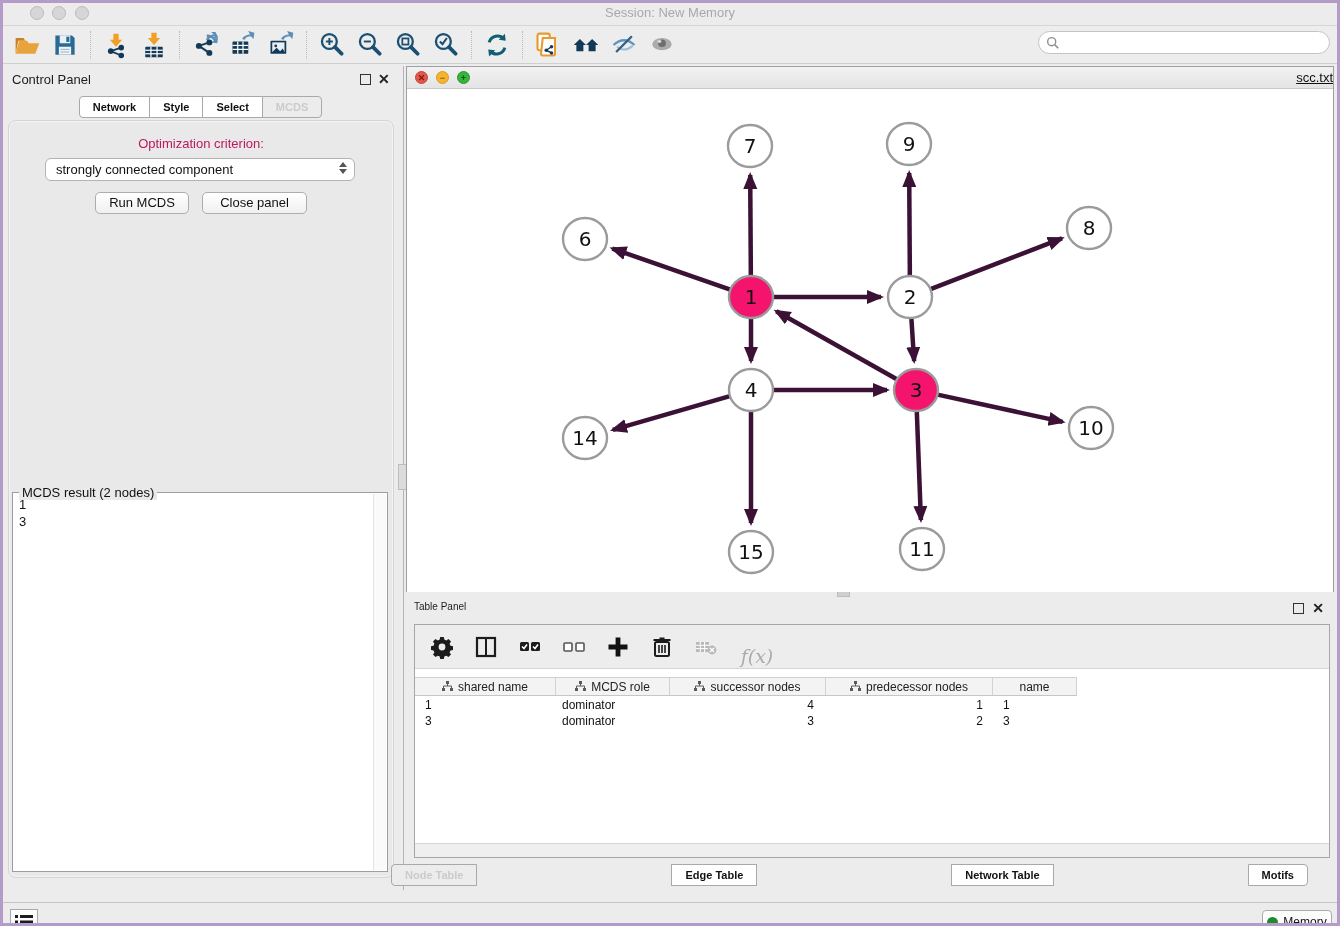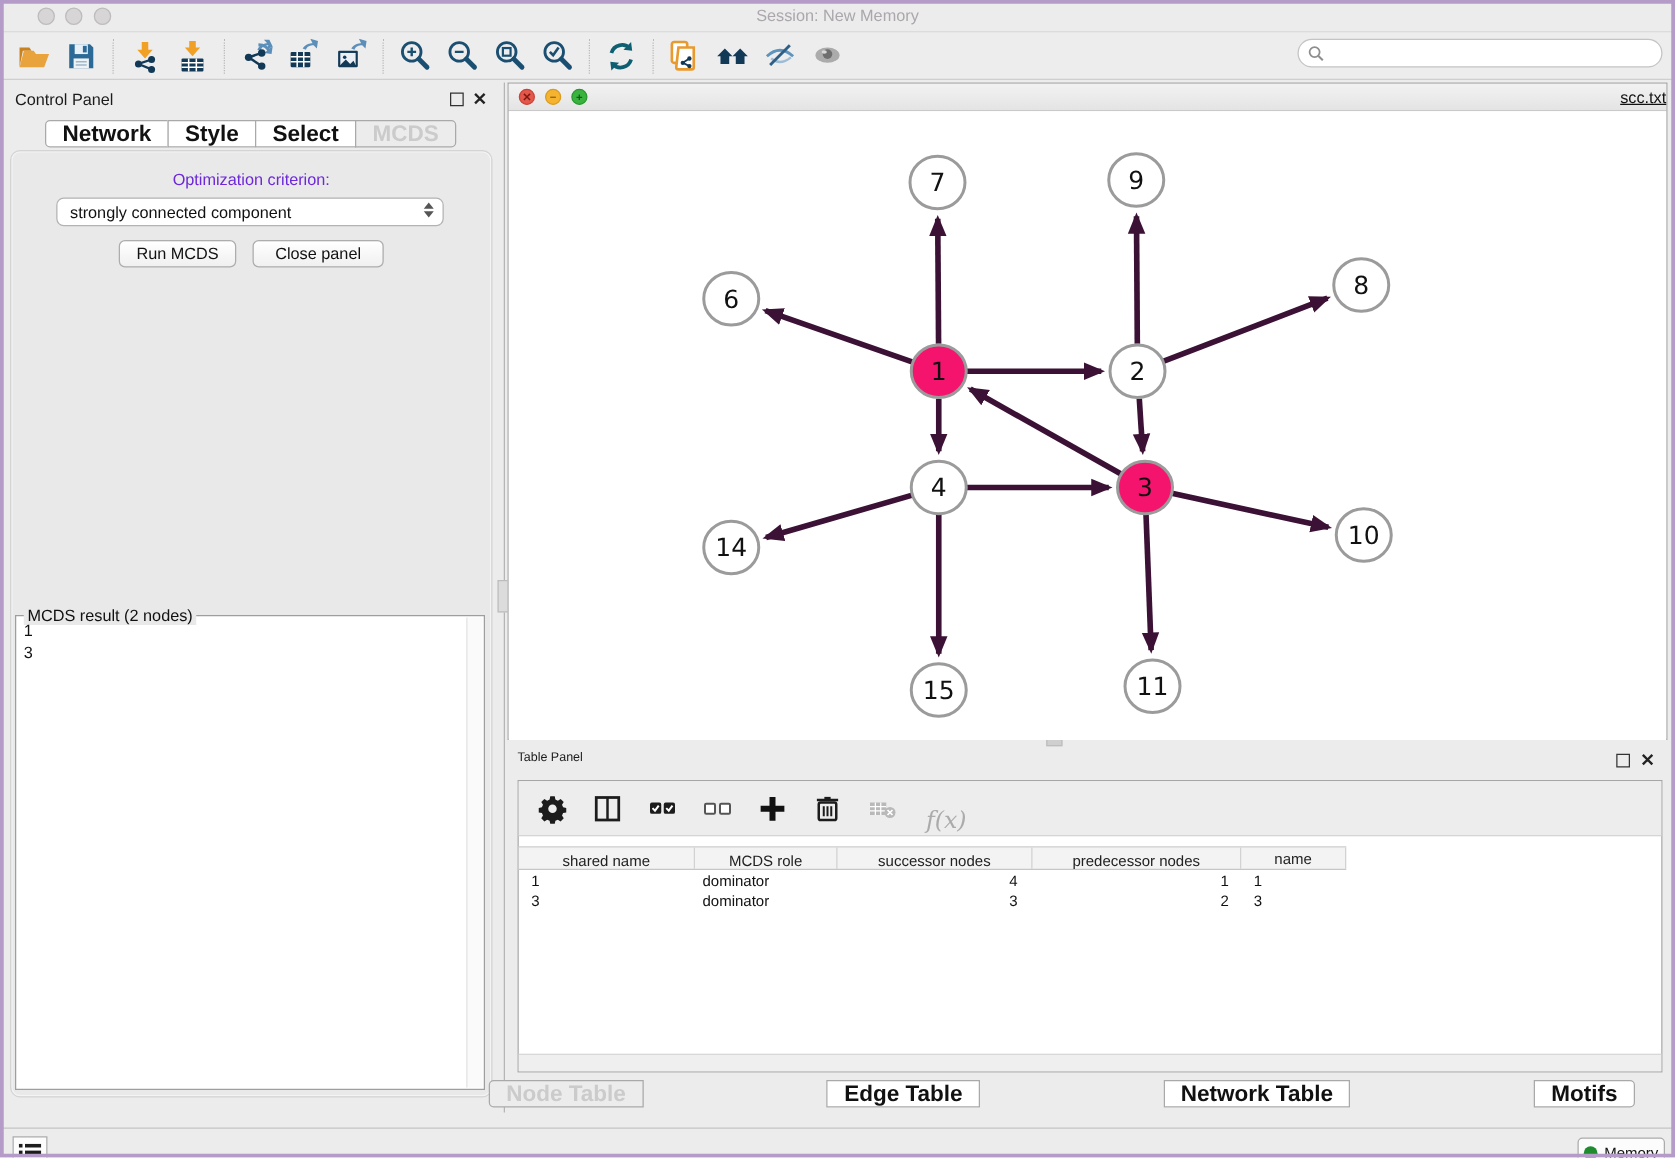--- a/index.html
+++ b/index.html
@@ -22,26 +22,26 @@
   .tsep { width:1px; height:28px; margin:0 6px; border-left:1px dotted #B9B9B9; }
   #search-wrap { right:10px; top:31px; width:292px; height:23px; border:1px solid #C4C4C4; border-radius:12px; background:#FFF; display:flex; align-items:center; padding-left:7px; }
   #search-wrap input { border:none; outline:none; flex:1; height:19px; font-size:12px; background:transparent; }
 
   
   #cp-header { left:0; top:66px; width:402px; height:28px; }
   #cp-header .ph-title { position:absolute; left:12px; top:6px; font-size:13px; color:#1c1c1c; }
   .ph-float { width:11px; height:11px; border:1.5px solid #333; display:inline-block; }
   .ph-close { font-size:14px; font-weight:bold; color:#222; line-height:11px; }
   #cp-tabs { left:0; top:96px; width:402px; display:flex; justify-content:center; }
-  .tab { height:22px; line-height:20px; padding:0 13px; font-size:18px; font-weight:bold; background:#FFF; border:1px solid #A9A9A9; margin-left:-1px; color:#111; }
+  .tab { height:22px; line-height:20px; padding:0 13px; font-size:11px; font-weight:bold; background:#FFF; border:1px solid #A9A9A9; margin-left:-1px; color:#111; }
   .tab.first { border-radius:4px 0 0 4px; }
   .tab.last { border-radius:0 4px 4px 0; }
   .tab.selected { background:#ECECEC; color:#CBCBCB; }
   #cp-panel { left:8px; top:120px; width:386px; height:758px; background:#E9E9E9; border:1px solid #D4D4D4; border-radius:8px; box-shadow:inset 0 0 0 1px #F4F4F4; }
-  #opt-label { left:0; top:136px; width:402px; text-align:center; font-size:13px; color:#6d28d9; }
+  #opt-label { left:0; top:136px; width:402px; text-align:center; font-size:13px; color:#be185d; }
   #opt-select { left:45px; top:158px; width:310px; height:23px; background:#FFF; border:1px solid #B3B3B3; border-radius:6px; font-size:13px; line-height:21px; padding-left:10px; color:#111; }
   #opt-select .stepper { position:absolute; right:7px; top:3px; display:flex; flex-direction:column; gap:2px; }
   .tri-up { width:0; height:0; border-left:4px solid transparent; border-right:4px solid transparent; border-bottom:5px solid #555; }
   .tri-dn { width:0; height:0; border-left:4px solid transparent; border-right:4px solid transparent; border-top:5px solid #555; }
   .cp-btn { top:192px; height:22px; background:linear-gradient(#FFFFFF,#F0F0F0); border:1px solid #ADADAD; border-radius:5px; font-size:13px; color:#111; text-align:center; line-height:20px; }
   #run-btn { left:95px; width:94px; }
   #close-btn { left:202px; width:105px; }
   #mcds-fieldset { left:12px; top:492px; width:376px; height:380px; background:#FFF; border:1px solid #9E9E9E; }
   #mcds-legend { position:absolute; left:6px; top:-8px; background:#E9E9E9; padding:0 3px; font-size:13px; color:#111; }
   #mcds-lines { position:absolute; left:6px; top:3px; font-size:13px; line-height:17px; color:#111; }
@@ -64,21 +64,21 @@
 
   
   #tp-header { left:408px; top:598px; width:930px; height:24px; }
   #tp-header .ph-title { position:absolute; left:6px; top:3px; font-size:10px; color:#1c1c1c;text-align:right; }
   #tablebox { left:414px; top:624px; width:916px; height:234px; background:#FFF; border:1px solid #A6A6A6; }
   #tp-toolbar { position:absolute; left:0; top:0; width:100%; height:44px; background:#EDEDED; border-bottom:1px solid #D5D5D5; display:flex; align-items:center; padding-left:12px; gap:14px; }
   .tpbtn { width:30px; height:30px; display:flex; align-items:center; justify-content:center; background:transparent; border:none; }
   .tpbtn svg { width:24px; height:24px; }
   .fx { font-family:"DejaVu Serif", serif; font-style:italic; font-size:19px; color:#ABABAB;margin-top:19px; }
   #grid-header { position:absolute; left:0; top:52px; height:19px; display:flex; background:#F3F3F3; border-top:1px solid #CFCFCF; border-bottom:1px solid #C6C6C6; }
-  .hcell { display:flex; align-items:center; justify-content:center; gap:5px; font-size:12px; color:#222; border-right:1px solid #D2D2D2; height:17px;flex-direction:column; }
+  .hcell { display:flex; align-items:center; justify-content:center; gap:5px; font-size:12px; color:#222; border-right:1px solid #D2D2D2; height:17px; }
   .hcell svg { width:11px; height:11px; }
   #table-body { position:absolute; left:0; top:72px; width:100%; }
   .trow { display:flex; height:16px; align-items:center; }
   .tcell { font-size:12px; color:#111; white-space:nowrap; }
   .c0 { width:141px; padding-left:10px; }
   .c1 { width:114px; padding-left:6px; }
   .c2 { width:156px; text-align:right; padding-right:12px; }
   .c3 { width:167px; text-align:right; padding-right:10px; }
   .c4 { width:84px; padding-left:10px; }
   #tp-hscroll { position:absolute; left:0; bottom:0; width:100%; height:14px; background:#EFEFEF; border-top:1px solid #D8D8D8; }

